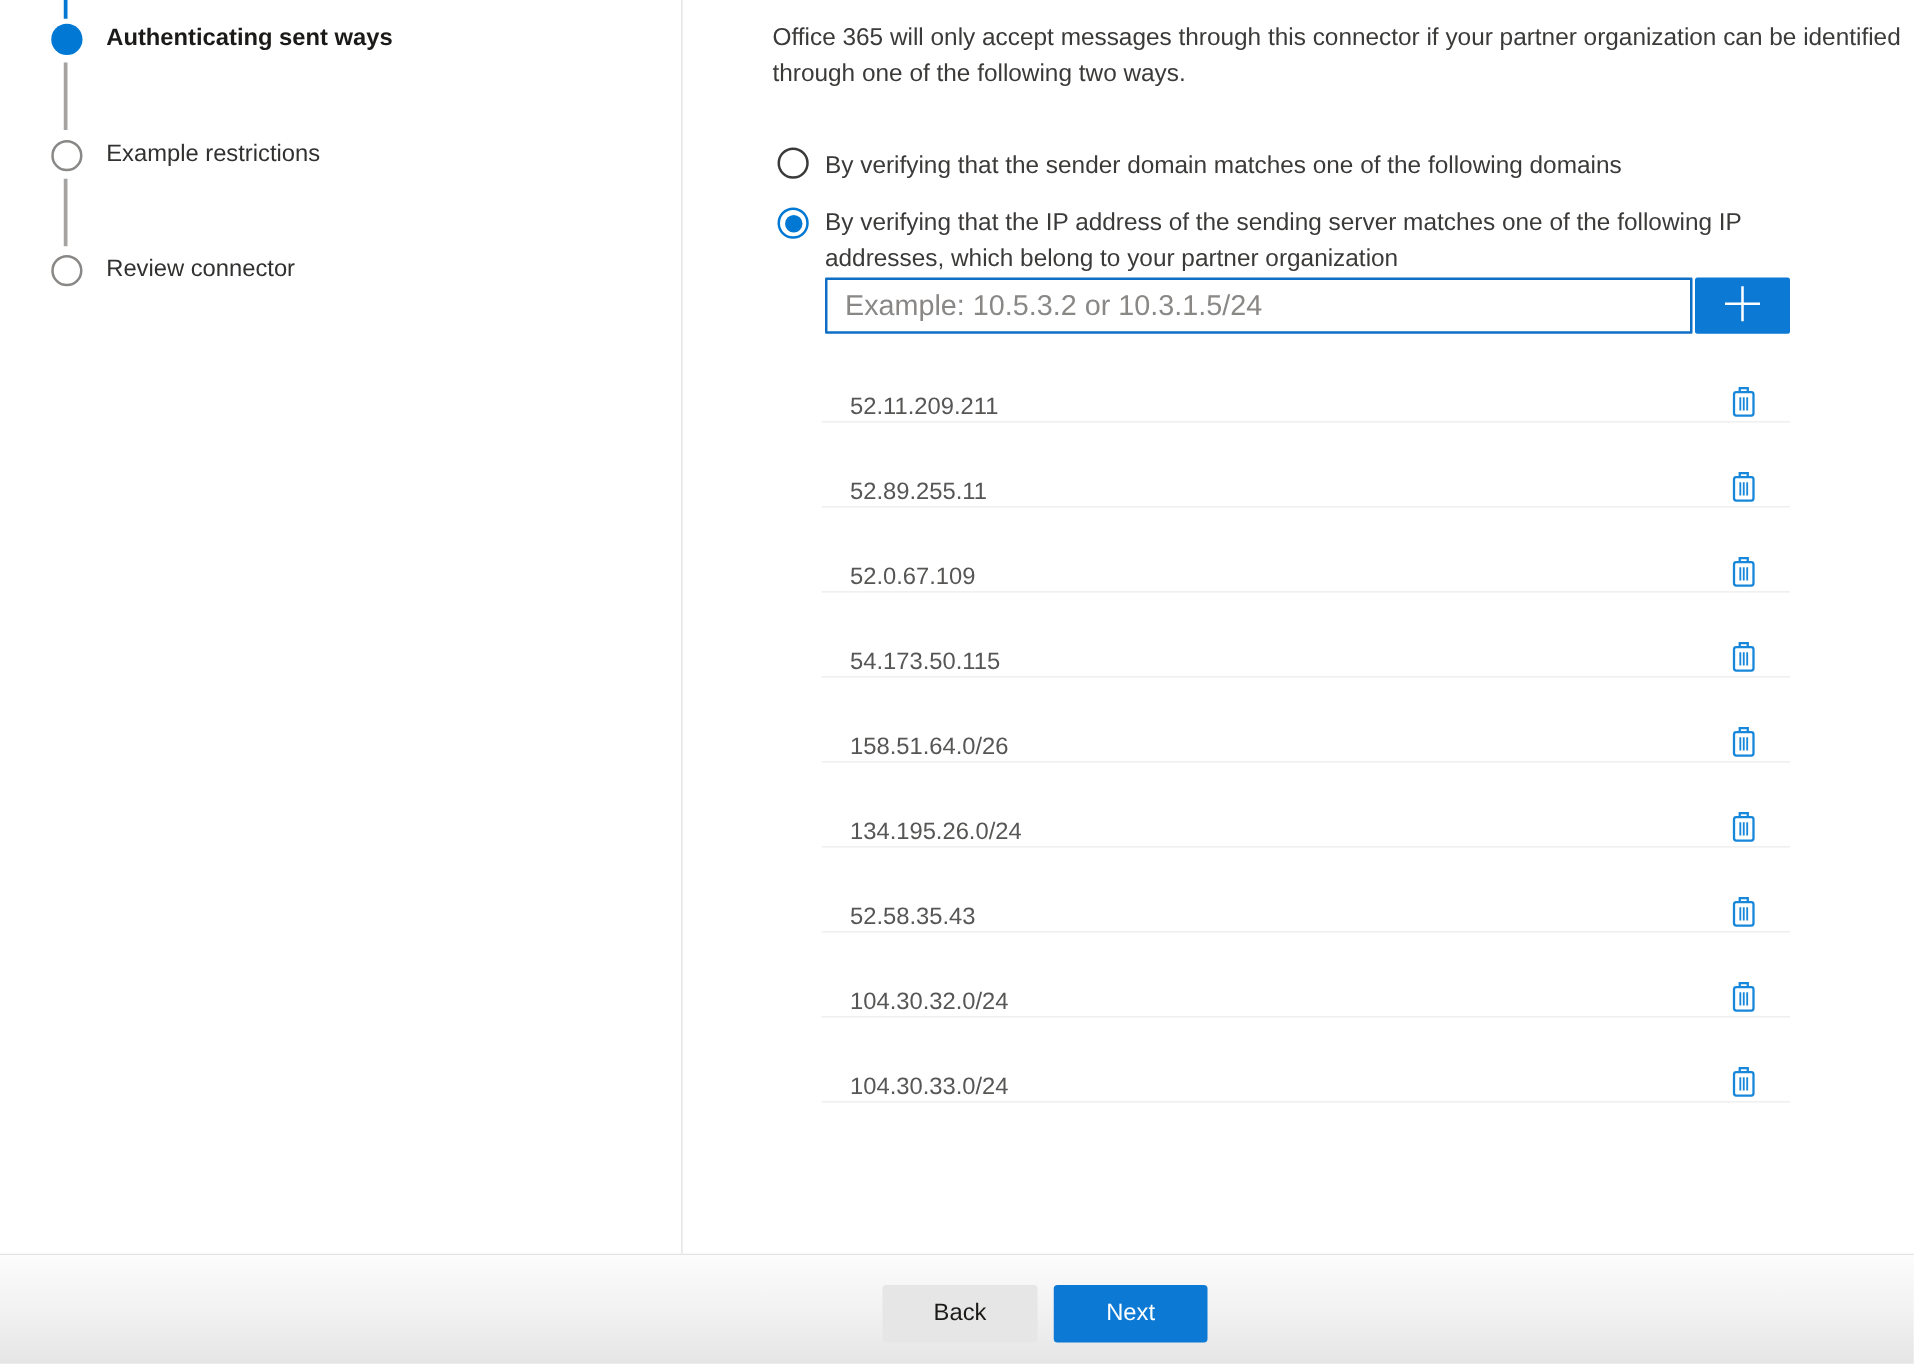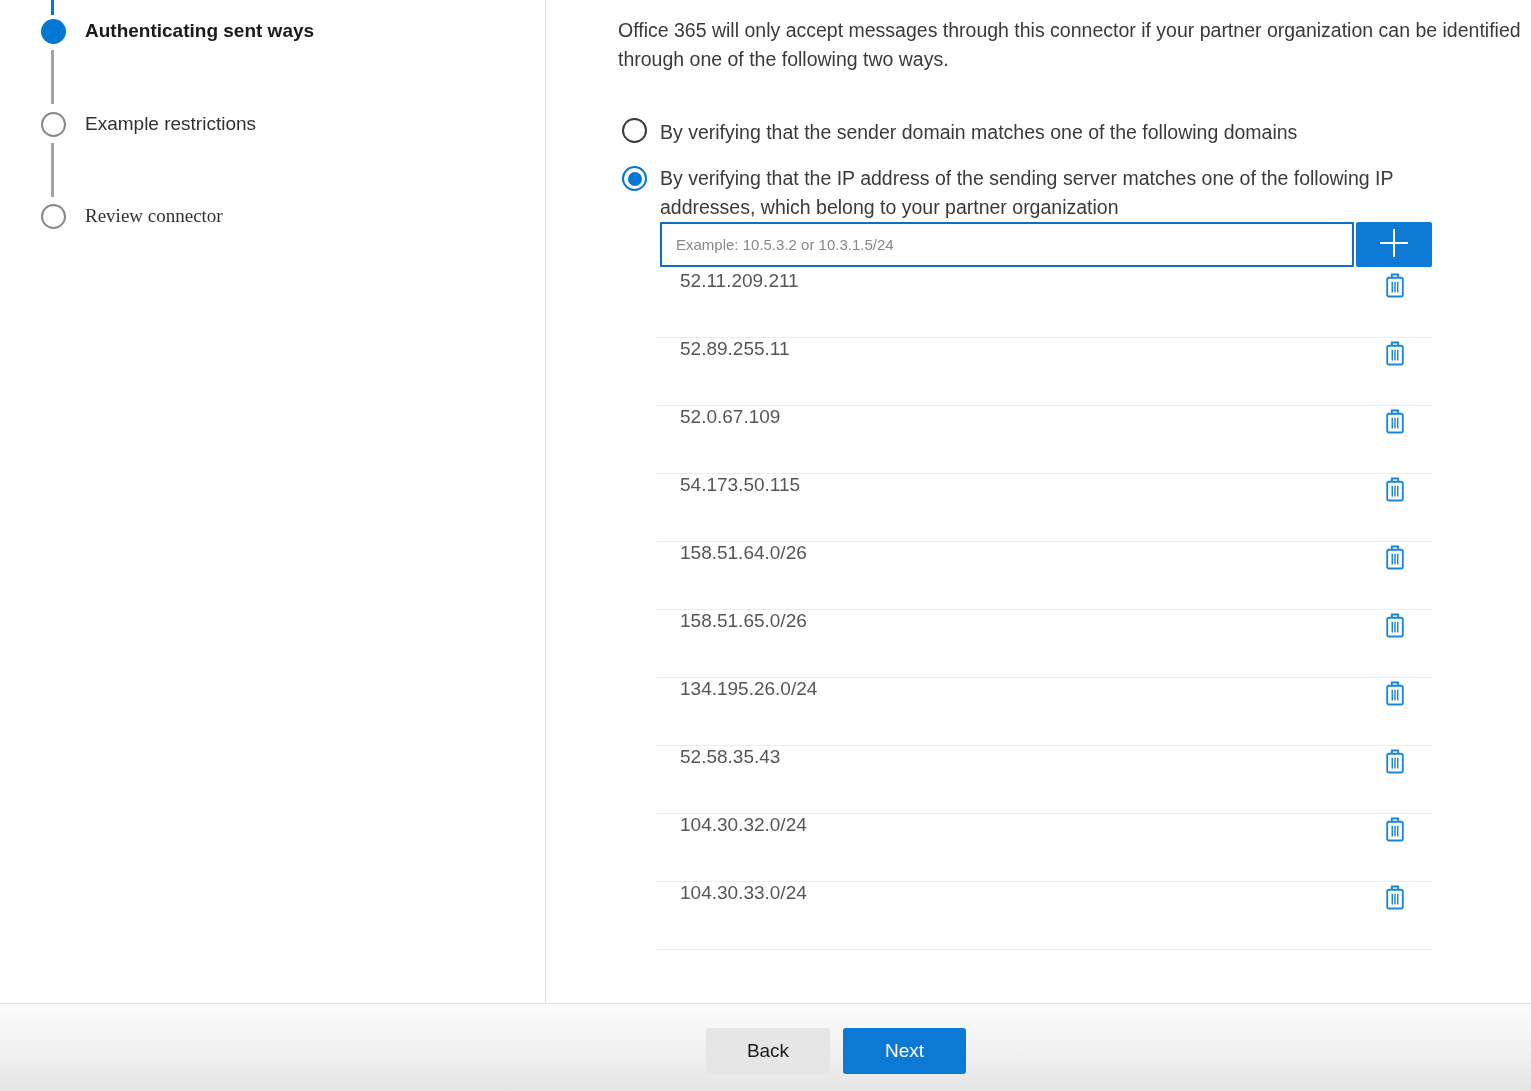--- a/index.html
+++ b/index.html
@@ -30,29 +30,29 @@
   .radio.selected::after { content: ""; position: absolute; left: 3.5px; top: 3.5px;
     right: 3.5px; bottom: 3.5px; border-radius: 50%; background: #0078d4; }
   .radio-label { position: absolute; left: 660px; font-size: 19.5px; line-height: 28.5px;
     color: #3b3a39; cursor: pointer; }
   .radio-label.opt1 { top: 118px; width: 860px; }
   .radio-label.opt2 { top: 164px; width: 830px; }
 
   .ip-input { position: absolute; left: 660px; top: 222px; width: 694px; height: 45px;
     border: 2px solid #0f6fc5; border-radius: 1px; background: #fff; padding: 0 14px;
     font-family: "Liberation Sans", "DejaVu Sans", sans-serif;
-    font-size: 15px; color: #323130; outline: none; }
+    font-size: 23px; color: #323130; outline: none; }
   .ip-input::placeholder { color: #8a8886; opacity: 1; }
   .add-btn { position: absolute; left: 1356px; top: 222px; width: 76px; height: 45px;
     background: #0c79d5; border: none; border-radius: 2px; cursor: pointer;
     display: flex; align-items: center; justify-content: center; }
 
   .ip-list { position: absolute; left: 657px; top: 270px; width: 775px; height: 733px;
     overflow: hidden; }
-  .ip-row { height: 68px; display: flex; align-items: flex-start; justify-content: space-between;
+  .ip-row { height: 68px; display: flex; align-items: flex-end; justify-content: space-between;
     padding: 0 24px 0 23px; border-bottom: 1px solid #ececec; }
   .ip-text { font-size: 19px; color: #575655; }
   .trash-btn { background: none; border: none; cursor: pointer; padding: 2px; line-height: 0; }
 
   
   .footer { position: absolute; left: 0; top: 1003px; width: 1531px; height: 88px;
     border-top: 1px solid #e3e3e3;
     background: linear-gradient(180deg, #fcfcfc 0%, #f1f1f1 55%, #e5e5e5 100%); }
   .btn { position: absolute; top: 24px; height: 46px; border: none; border-radius: 3px;
     font-family: "Liberation Sans", "DejaVu Sans", sans-serif; font-size: 19px;
@@ -72,21 +72,21 @@
     <div class="step-label current" style="top:18px;">Authenticating sent ways</div>
 
     <div class="connector" style="top:50px; height:54px;"></div>
 
     <div class="step-dot upcoming" style="top:112px;"></div>
     <div class="step-label" style="top:111px;">Example restrictions</div>
 
     <div class="connector" style="top:143px; height:54px;"></div>
 
     <div class="step-dot upcoming" style="top:204px;"></div>
-    <div class="step-label" style="top:203px;font-family:Liberation Serif, serif;">Review connector</div>
+    <div class="step-label" style="top:203px;">Review connector</div>
   </nav>
 
   <main>
     <p class="description">Office 365 will only accept messages through this connector if your partner organization can be identified through one of the following two ways.</p>
 
     <div class="radio unselected" style="top:118px;"></div>
     <div class="radio-label opt1">By verifying that the sender domain matches one of the following domains</div>
 
     <div class="radio selected" style="top:166px;"></div>
     <div class="radio-label opt2">By verifying that the IP address of the sending server matches one of the following IP addresses, which belong to your partner organization</div>
@@ -171,34 +171,20 @@
               <path d="M8.5 5.5 V2 H15.5 V5.5" stroke-width="2"></path>
               <rect x="3.5" y="5.5" width="17" height="20.5" rx="2" stroke-width="2"></rect>
               <line x1="9" y1="10" x2="9" y2="21.5" stroke-width="1.6"></line>
               <line x1="12" y1="10" x2="12" y2="21.5" stroke-width="1.6"></line>
               <line x1="15" y1="10" x2="15" y2="21.5" stroke-width="1.6"></line>
             </svg>
           </span>
         </button>
       </div>
 
-      <div class="ip-row">
-        <span class="ip-text">158.51.65.0/26</span>
-        <button class="trash-btn">
-          <span>
-            <svg width="22" height="27" viewBox="0 0 24 28" fill="none" stroke="#1787db">
-              <path d="M8.5 5.5 V2 H15.5 V5.5" stroke-width="2"></path>
-              <rect x="3.5" y="5.5" width="17" height="20.5" rx="2" stroke-width="2"></rect>
-              <line x1="9" y1="10" x2="9" y2="21.5" stroke-width="1.6"></line>
-              <line x1="12" y1="10" x2="12" y2="21.5" stroke-width="1.6"></line>
-              <line x1="15" y1="10" x2="15" y2="21.5" stroke-width="1.6"></line>
-            </svg>
-          </span>
-        </button>
-      </div>
 
       <div class="ip-row">
         <span class="ip-text">134.195.26.0/24</span>
         <button class="trash-btn">
           <span>
             <svg width="22" height="27" viewBox="0 0 24 28" fill="none" stroke="#1787db">
               <path d="M8.5 5.5 V2 H15.5 V5.5" stroke-width="2"></path>
               <rect x="3.5" y="5.5" width="17" height="20.5" rx="2" stroke-width="2"></rect>
               <line x1="9" y1="10" x2="9" y2="21.5" stroke-width="1.6"></line>
               <line x1="12" y1="10" x2="12" y2="21.5" stroke-width="1.6"></line>

